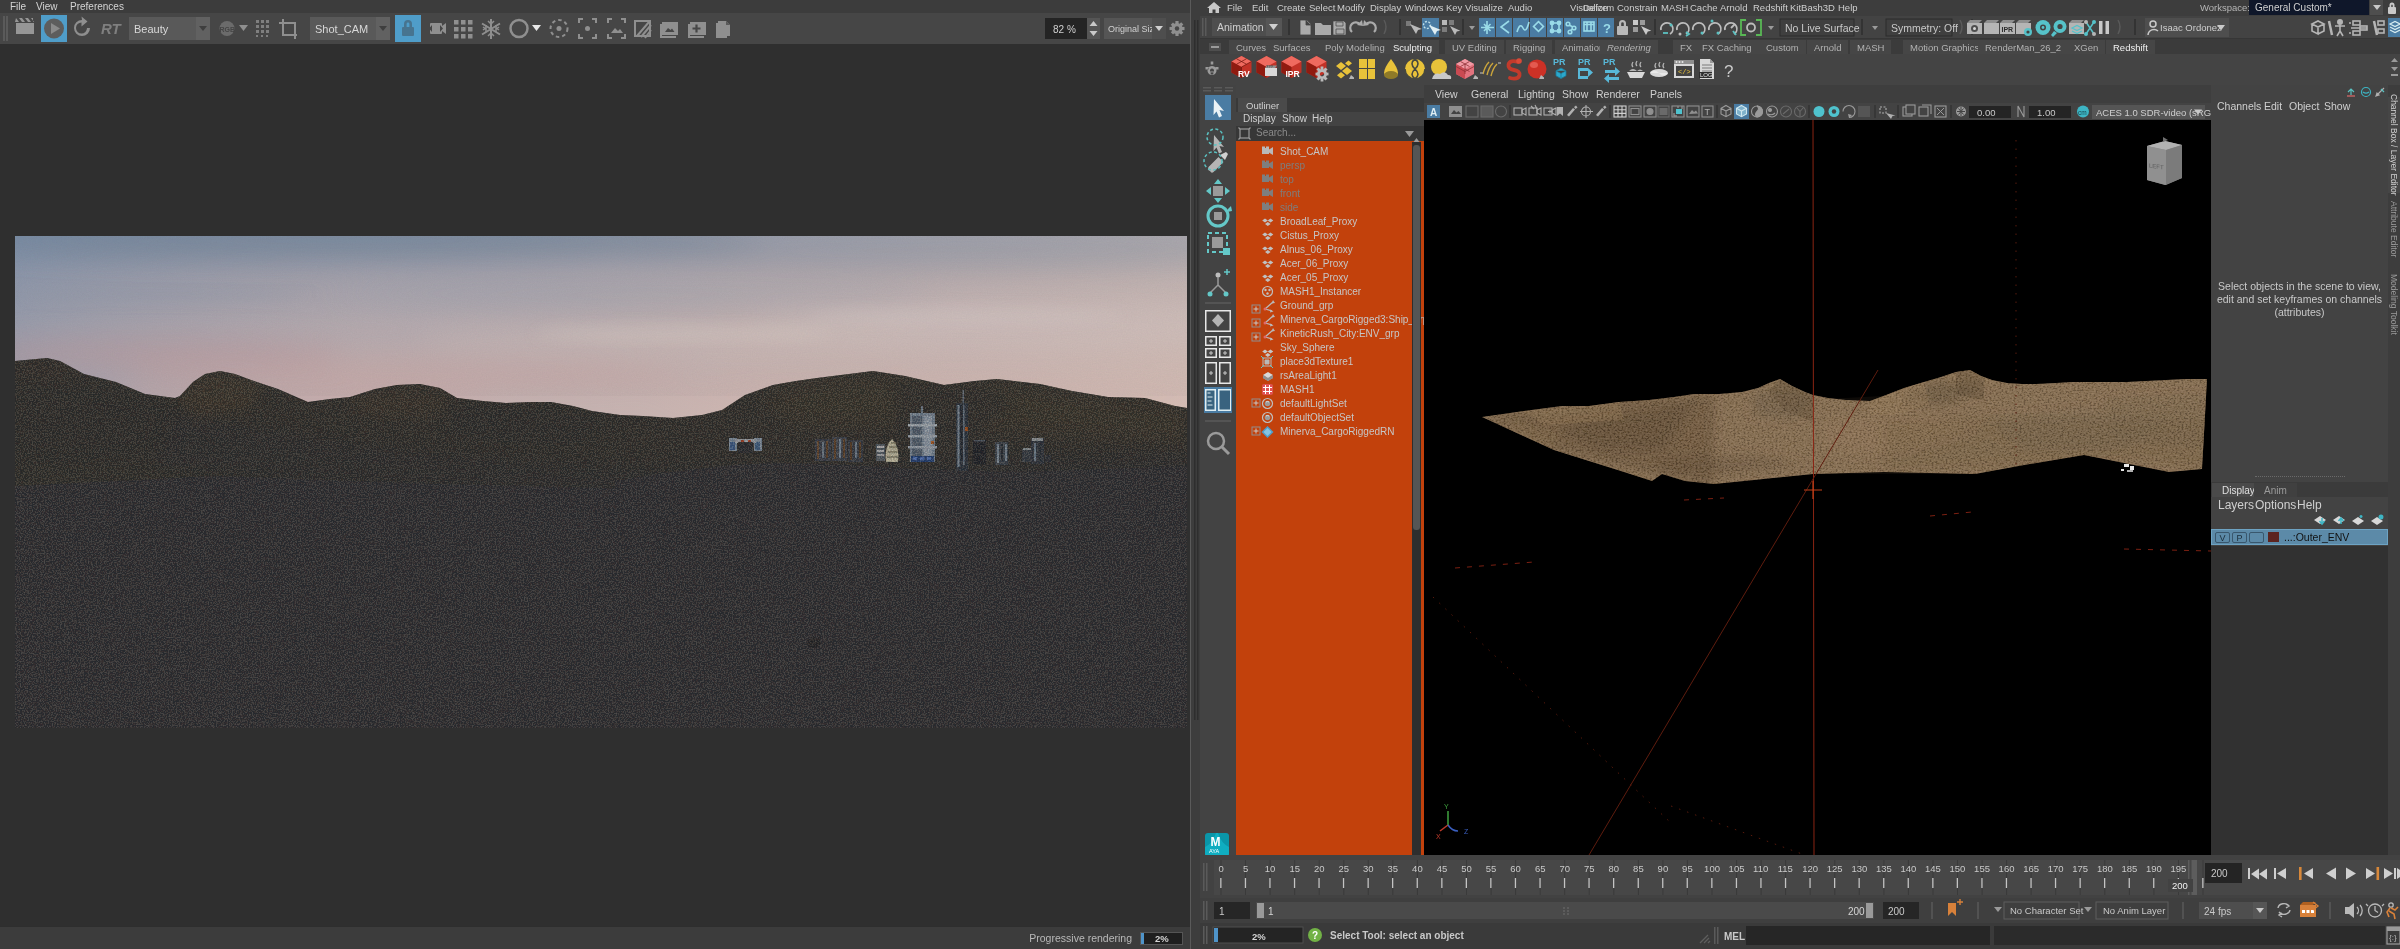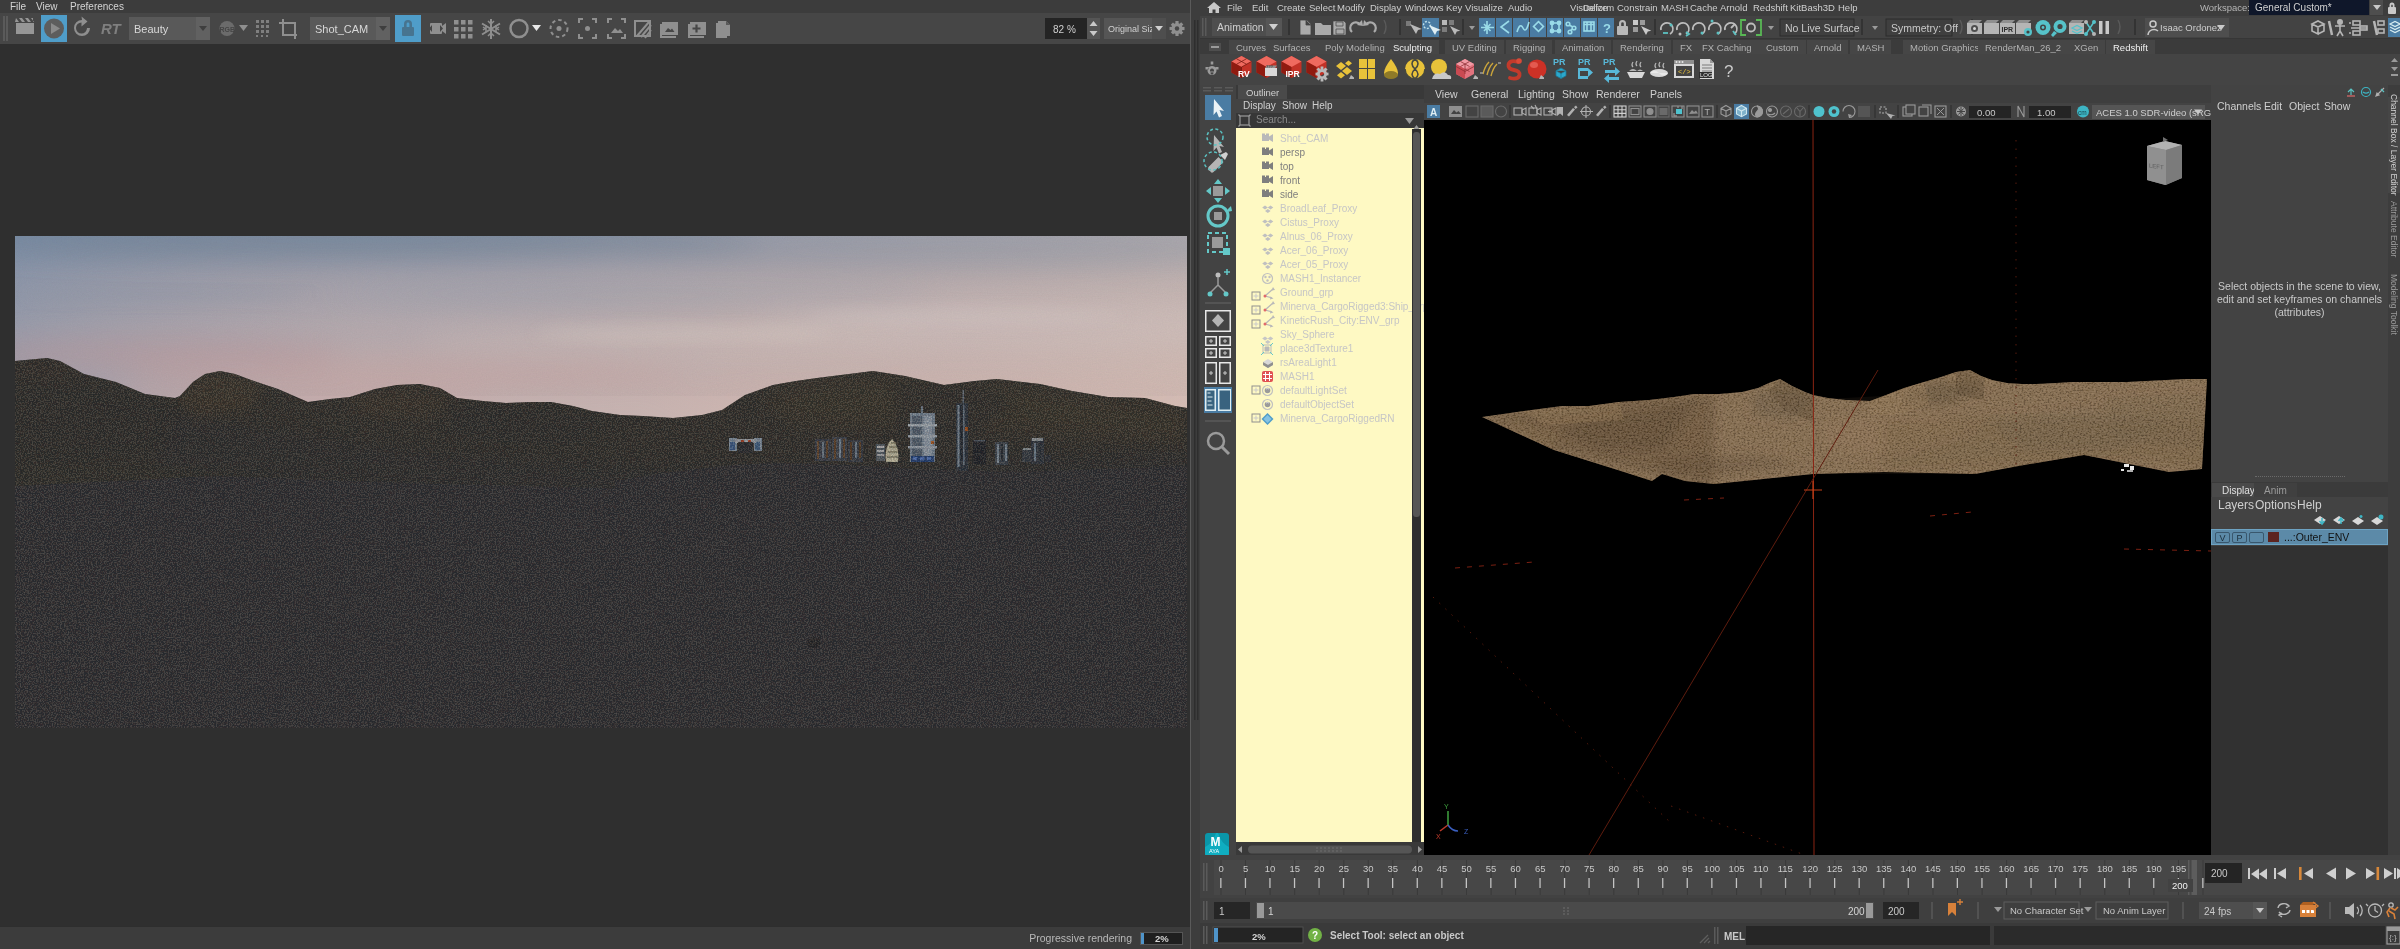--- a/index.html
+++ b/index.html
@@ -576,21 +576,21 @@
     <div style="position:absolute;left:9px;top:4px;width:12px;height:8px;background:#4e4e4e;">
         <div style="margin:3px 2px;height:2px;background:#9a9a9a;"></div>
       </div>
     <div class="tab" style="left:29px;">Curves</div>
     <div class="tab" style="left:66px;">Surfaces</div>
     <div class="tab" style="left:118px;">Poly Modeling</div>
     <div class="tab on" style="left:186px;">Sculpting</div>
     <div class="tab" style="left:245px;">UV Editing</div>
     <div class="tab" style="left:306px;">Rigging</div>
     <div class="tab" style="left:355px;">Animation</div>
-    <div class="tab" style="left:413px;">Rendering</div>
+    <div class="tab" style="left:400px;font-style:italic;">Rendering</div>
     <div class="tab" style="left:473px;">FX</div>
     <div class="tab" style="left:495px;">FX Caching</div>
     <div class="tab" style="left:559px;">Custom</div>
     <div class="tab" style="left:607px;">Arnold</div>
     <div class="tab" style="left:650px;">MASH</div>
     <div class="tab" style="left:691px;margin-left:12px;">Motion Graphics</div>
     <div class="tab" style="left:778px;">RenderMan_26_2</div>
     <div class="tab" style="left:867px;">XGen</div>
     <div class="tab on" style="left:906px;">Redshift</div>
   </div>
@@ -835,21 +835,21 @@
         </g>
 
       <g transform="translate(5,748)">
           <rect x="0" y="0" width="24" height="23" rx="3" fill="#0a96a9"></rect>
           <path d="M0 14 q8 -4 11 -14 h2 q3 10 11 14 v9 h-24 z" fill="#12bcd1" opacity="0.6"></path>
           <text x="5.5" y="13" font-size="12" font-weight="bold" fill="#fff" font-family="Liberation Sans">M</text>
           <text x="4" y="20" font-size="5.5" fill="#fff" font-family="Liberation Sans">AYA</text>
         </g>
     </svg>
   </div>
-  <div class="abs" id="m-outliner" style="left:36px;top:85px;width:188px;height:770px;background:#fef9c3;">
+  <div class="abs" id="m-outliner" style="left:36px;top:98px;width:188px;height:770px;background:#c2410c;">
     <div style="position:absolute;left:0;top:0;width:188px;height:14px;background:#393939;">
       <div style="position:absolute;left:2px;top:0;height:14px;padding:0 8px;background:#4a4a4a;color:#cfcfcf;font-size:9.5px;line-height:15px;">Outliner</div>
     </div>
     <div style="position:absolute;left:0;top:14px;width:188px;height:14px;background:#434343;color:#cfcfcf;font-size:10px;">
       <span style="position:absolute;left:7px;top:1px;">Display</span>
       <span style="position:absolute;left:46px;top:1px;">Show</span>
       <span style="position:absolute;left:76px;top:1px;">Help</span>
     </div>
     <div style="position:absolute;left:0;top:28px;width:188px;height:15px;background:#373737;">
       <svg width="14" height="13" style="position:absolute;left:2px;top:1px;">

